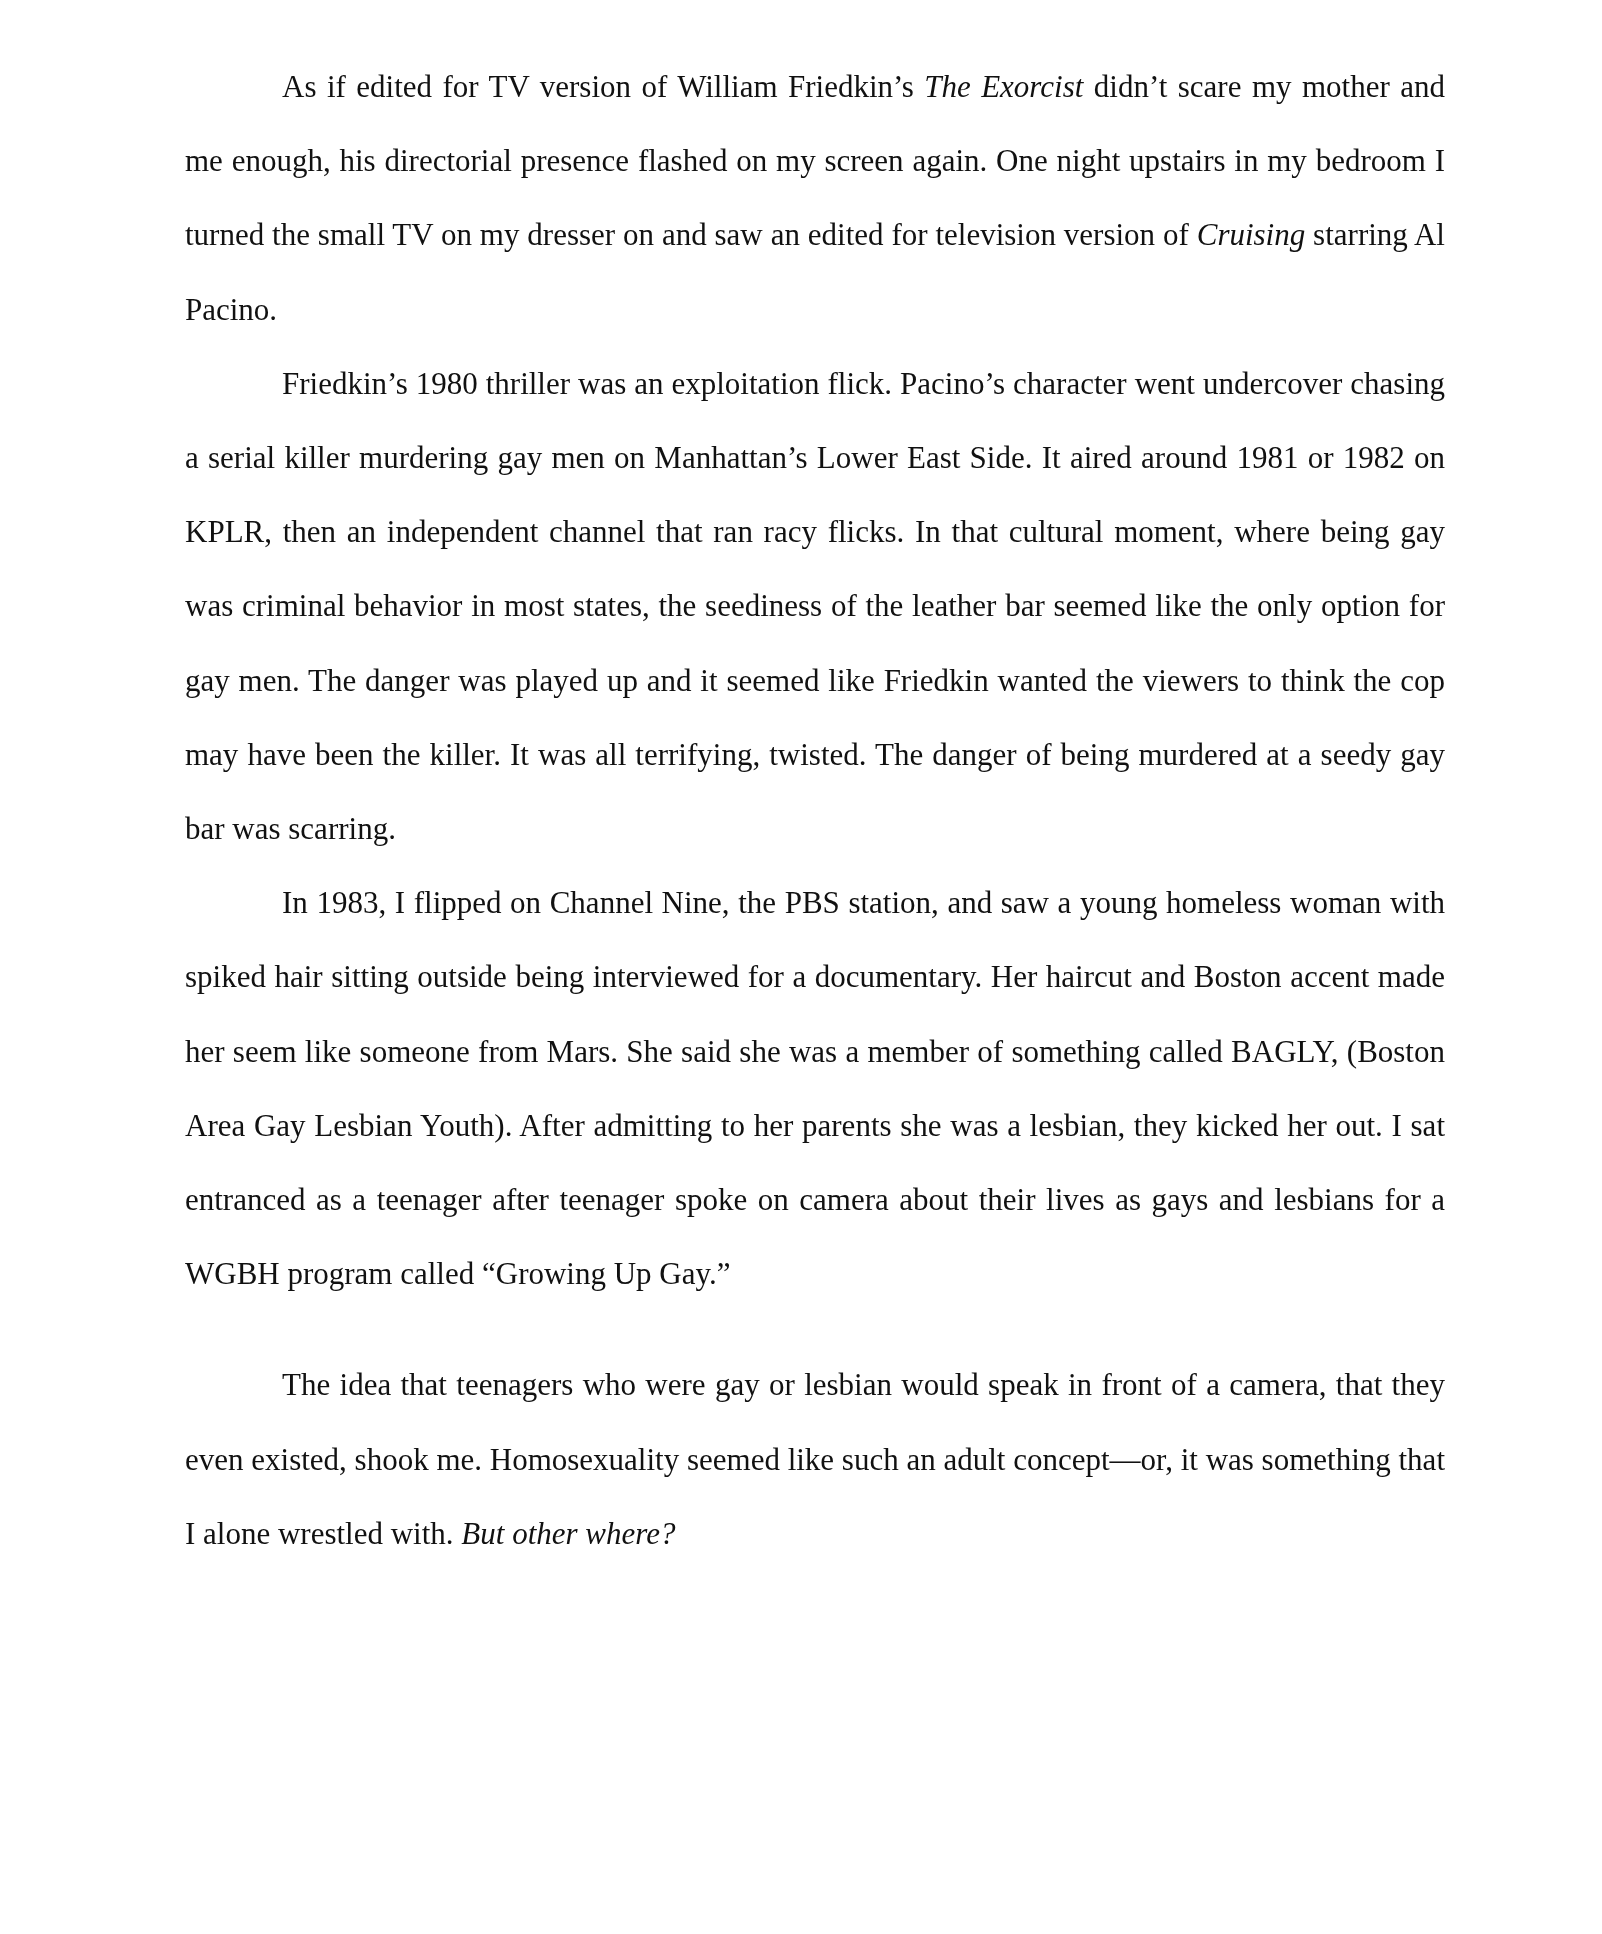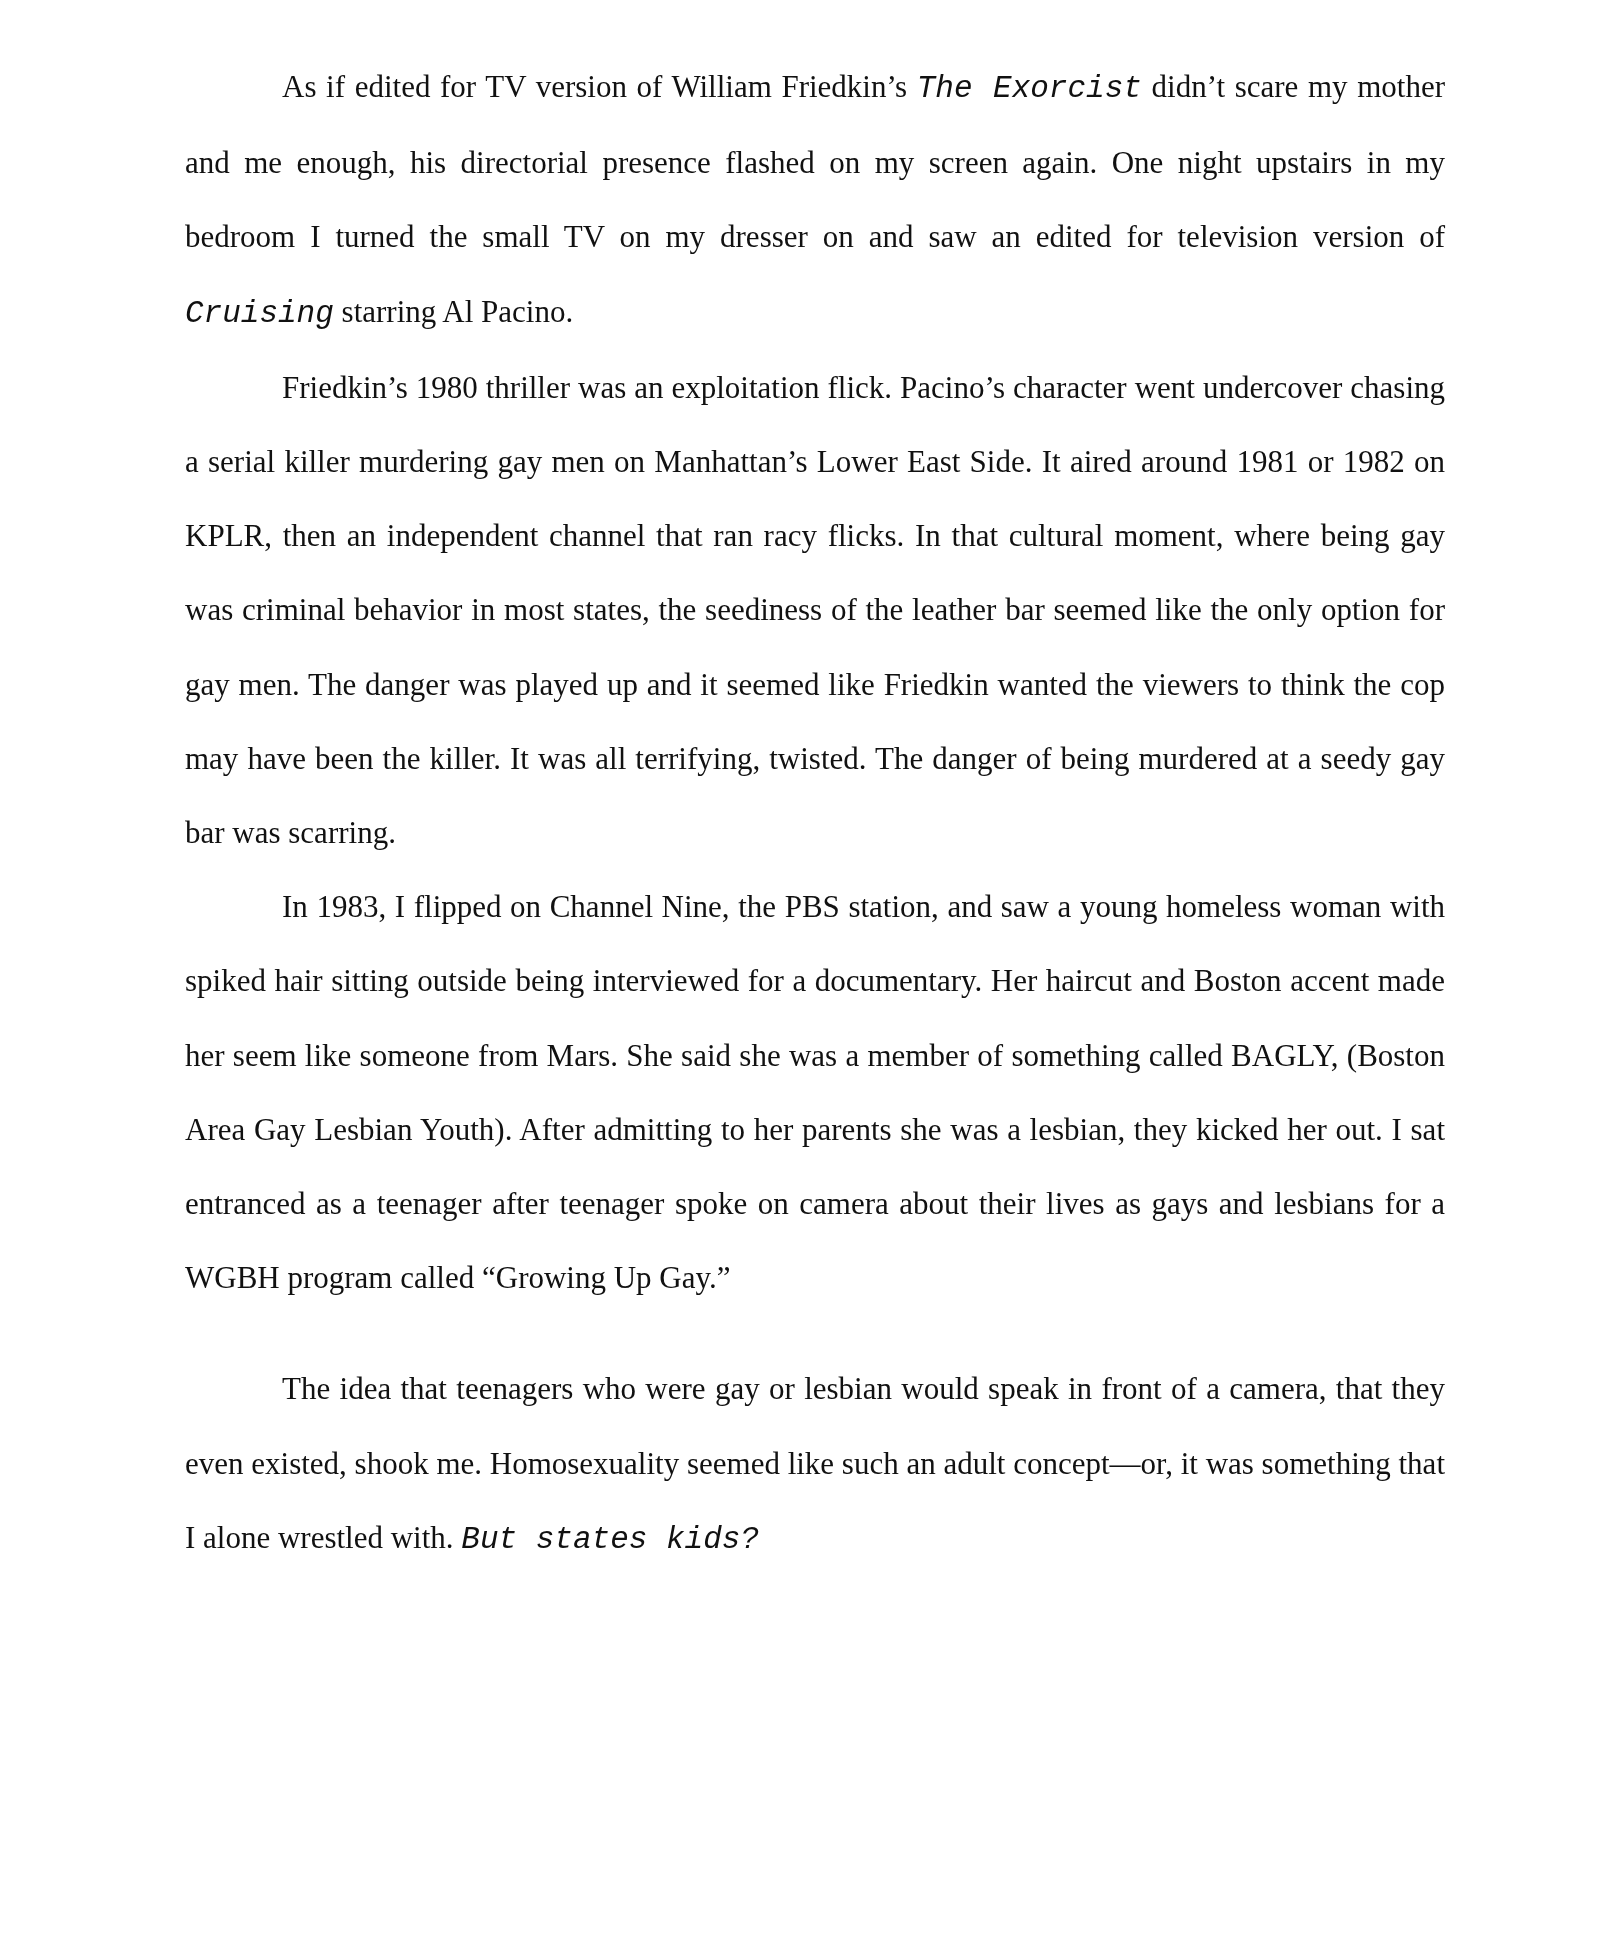--- a/index.html
+++ b/index.html
@@ -27,32 +27,31 @@
       margin: 0;
       text-indent: 97px;
       text-align: justify;
       text-align-last: left;
     }
     .para.extra-gap {
       margin-top: 37px;
     }
     .para .seg-italic {
       font-style: italic;
-      font-family: Liberation Mono, monospace;
     }
   </style>
 </head>
 <body>
 
 <div class="page">
   <p class="para">
     <span>As if edited for TV version of William Friedkin’s </span><span class="seg-italic">The Exorcist</span><span> didn’t scare my mother and me enough, his directorial presence flashed on my screen again. One night upstairs in my bedroom I turned the small TV on my dresser on and saw an edited for television version of </span><span class="seg-italic">Cruising</span><span> starring Al Pacino.</span>
   </p>
   <p class="para">
     <span>Friedkin’s 1980 thriller was an exploitation flick. Pacino’s character went undercover chasing a serial killer murdering gay men on Manhattan’s Lower East Side.  It aired around 1981 or 1982 on KPLR, then an independent channel that ran racy flicks. In that cultural moment, where being gay was criminal behavior in most states, the seediness of the leather bar seemed like the only option for gay men. The danger was played up and it seemed like Friedkin wanted the viewers to think the cop may have been the killer. It was all terrifying, twisted. The danger of being murdered at a seedy gay bar was scarring.</span>
   </p>
   <p class="para">
     <span>In 1983, I flipped on Channel Nine, the PBS station, and saw a young homeless woman with spiked hair sitting outside being interviewed for a documentary. Her haircut and Boston accent made her seem like someone from Mars. She said she was a member of something called BAGLY, (Boston Area Gay Lesbian Youth). After admitting to her parents she was a lesbian, they kicked her out. I sat entranced as a teenager after teenager spoke on camera about their lives as gays and lesbians for a WGBH program called “Growing Up Gay.”</span>
   </p>
   <p class="para extra-gap">
-    <span>The idea that teenagers who were gay or lesbian would speak in front of a camera, that they even existed, shook me. Homosexuality seemed like such an adult concept—or, it was something that I alone wrestled with. </span><span class="seg-italic">But states kids?</span>
+    <span>The idea that teenagers who were gay or lesbian would speak in front of a camera, that they even existed, shook me. Homosexuality seemed like such an adult concept—or, it was something that I alone wrestled with. </span><span class="seg-italic">But other where?</span>
   </p>
 </div>
 
 </body></html>

